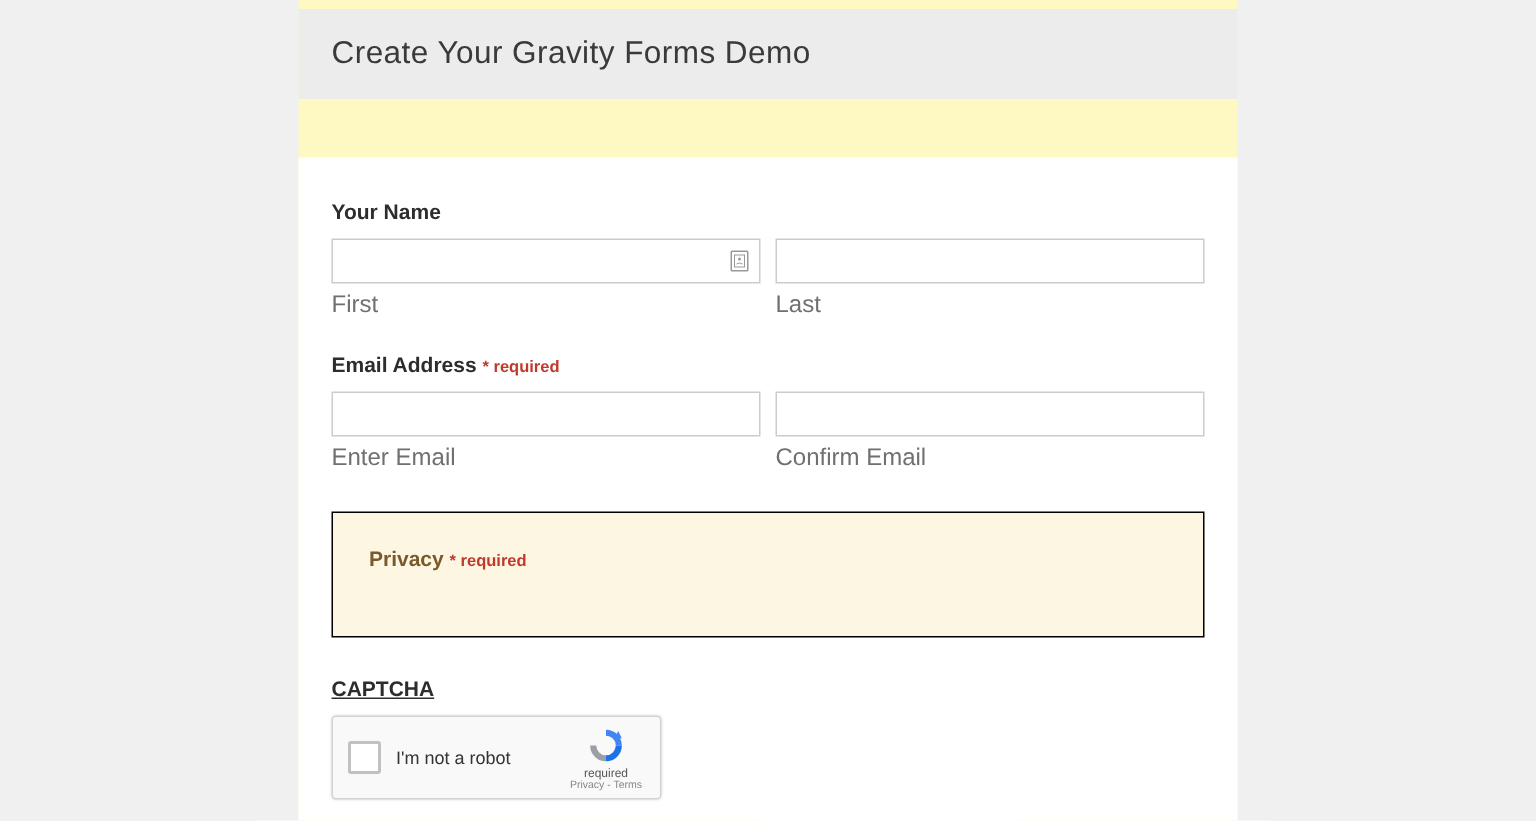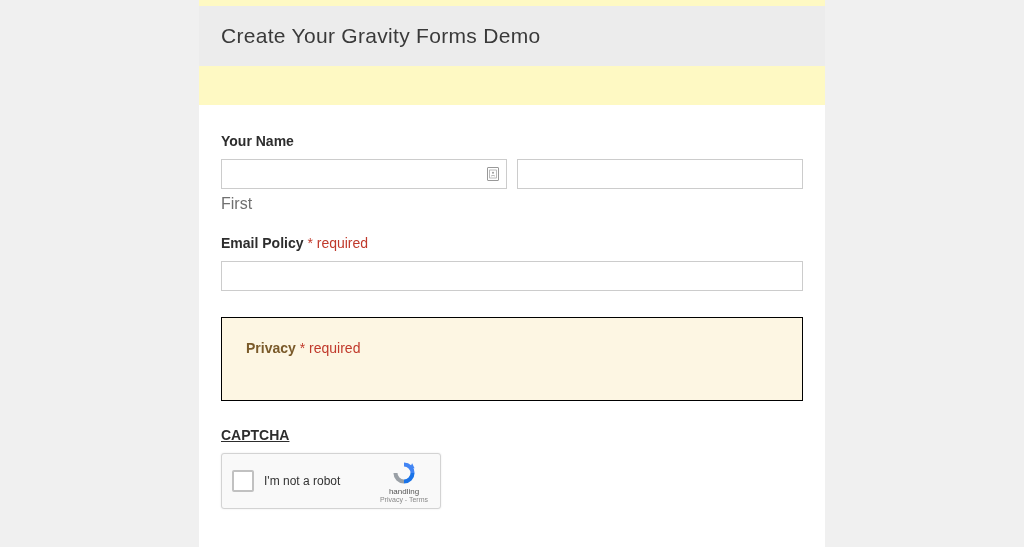--- a/index.html
+++ b/index.html
@@ -40,22 +40,22 @@
     }
     .field-label {
       font-size: 14px;
       font-weight: 600;
       color: #2d2d2d;
       margin-bottom: 10px;
       display: block;
     }
     .required-marker {
       color: #c0392b;
-      font-weight: 400;
-      font-size: 14px;
+      font-weight: 700;
+      font-size: 11px;
     }
     .input-row {
       display: flex;
       gap: 10px;
     }
     .input-col {
       flex: 1;
     }
     .text-input {
       width: 100%;
@@ -197,32 +197,38 @@
                   <rect x="1" y="1" width="10" height="12" fill="none" stroke="#999" stroke-width="1"></rect>
                   <circle cx="6" cy="5" r="1.5" fill="#999"></circle>
                   <path d="M3 10 Q6 8 9 10" fill="none" stroke="#999" stroke-width="1"></path>
                 </svg>
             </span>
           </div>
           <span class="input-sublabel">First</span>
         </div>
         <div class="input-col">
           <input type="text" class="text-input" style="">
+          <span class="input-sublabel">Last</span>
         </div>
       </div>
     </div>
 
     <div class="field-group">
       <label class="field-label">
-        <span>Email Policy</span>
+        <span>Email Address</span>
         <span class="required-marker">* required</span>
       </label>
       <div class="input-row">
         <div class="input-col">
           <input type="text" class="text-input" style="">
+          <span class="input-sublabel">Enter Email</span>
+        </div>
+        <div class="input-col">
+          <input type="text" class="text-input" style="">
+          <span class="input-sublabel">Confirm Email</span>
         </div>
       </div>
     </div>
 
     <div class="privacy-box">
       <div class="privacy-title">
         <span>Privacy</span>
         <span class="required-marker">* required</span>
       </div>
     </div>
@@ -232,20 +238,20 @@
       <div class="recaptcha-box">
         <div class="recaptcha-check"></div>
         <span class="recaptcha-text">I'm not a robot</span>
         <div class="recaptcha-logo-wrap">
           <svg class="recaptcha-logo" viewBox="0 0 32 32">
             <path d="M16 3 A13 13 0 0 1 29 16 L24 16 A8 8 0 0 0 16 8 Z" fill="#4285f4"></path>
             <path d="M29 16 A13 13 0 0 1 16 29 L16 24 A8 8 0 0 0 24 16 Z" fill="#1a73e8"></path>
             <path d="M16 29 A13 13 0 0 1 3 16 L8 16 A8 8 0 0 0 16 24 Z" fill="#9aa0a6"></path>
             <polygon points="26,4 29,10 23,10" fill="#4285f4"></polygon>
           </svg>
-          <span class="recaptcha-brand">handling</span>
+          <span class="recaptcha-brand">required</span>
           <span class="recaptcha-terms">Privacy - Terms</span>
         </div>
       </div>
     </div>
 
   </div>
 </div>
 
 </body></html>

